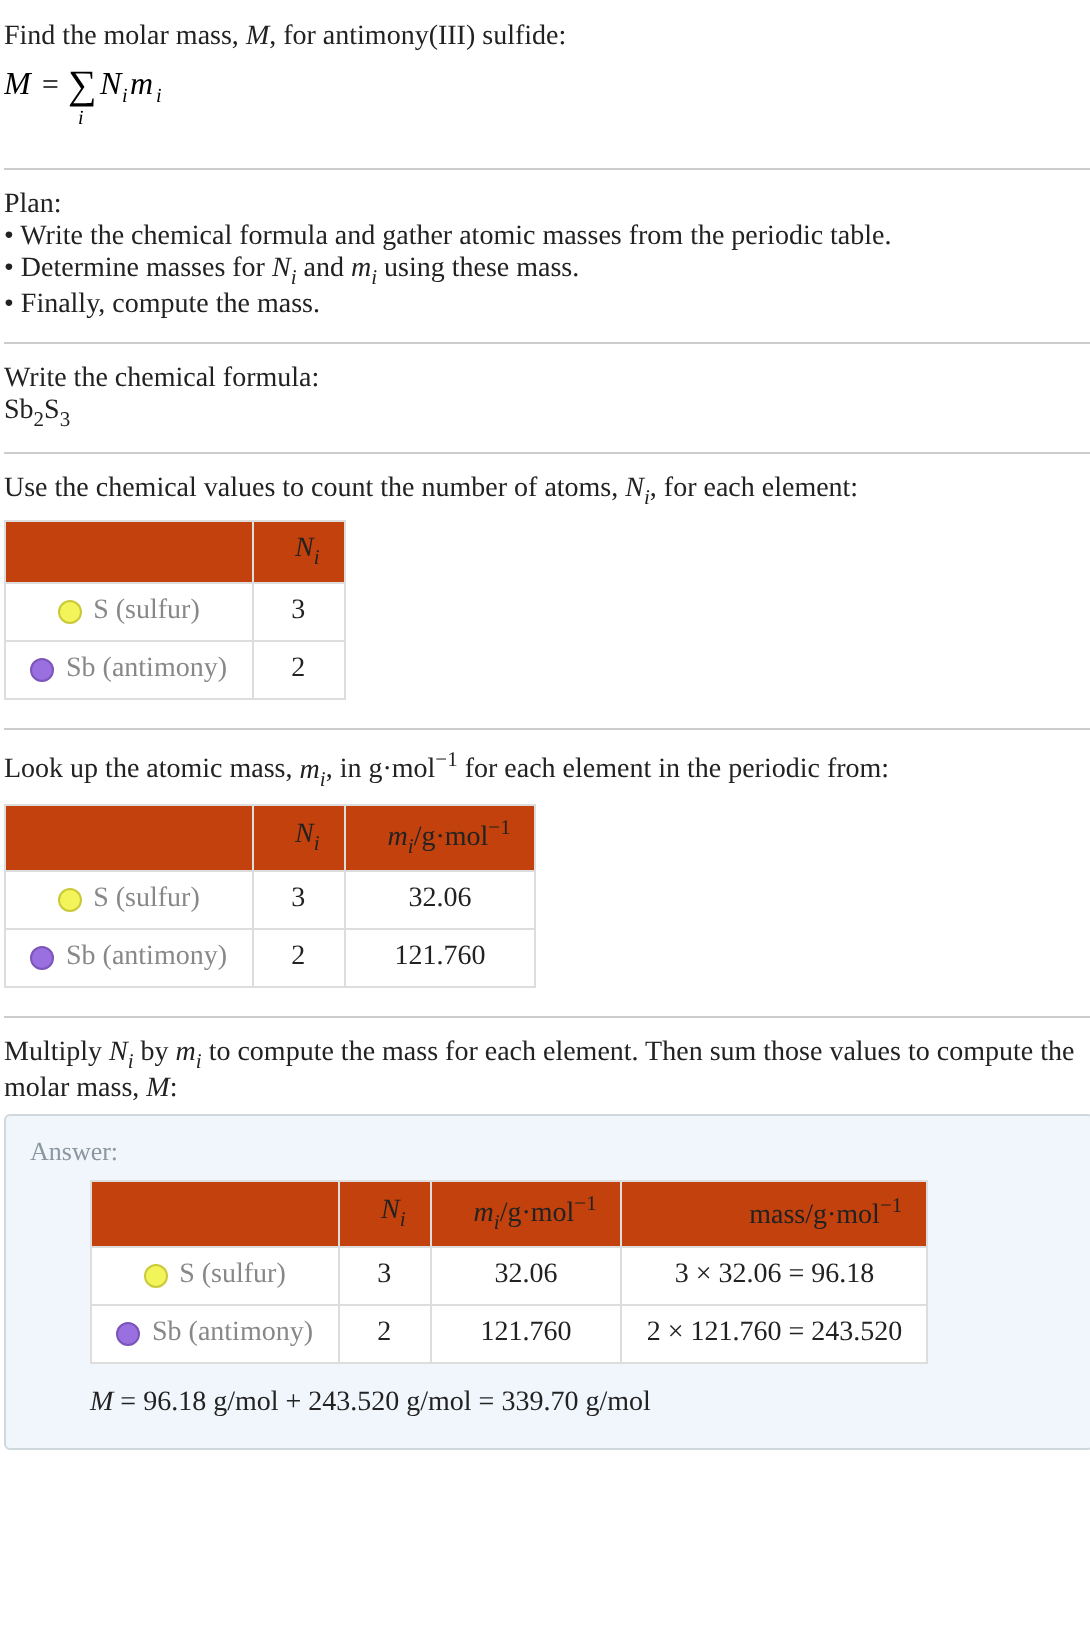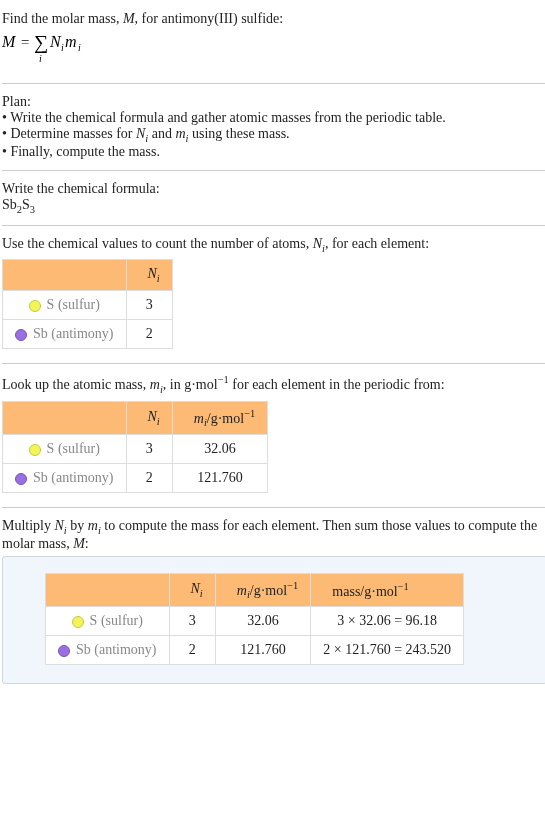--- a/index.html
+++ b/index.html
@@ -34,23 +34,23 @@
     margin: 6px 0 4px 0;
     background: #fff;
   }
   table.data th, table.data td {
     border: 1px solid #ddd;
     padding: 6px 12px;
     text-align: center;
     font-weight: normal;
   }
   table.data th {
-    background: #fdba74;
+    background: #c2410c;
     font-style: italic;
-    text-align: left;
+    text-align: right;
     padding-left: 21px;
   }
   .el-cell {
     color: #888;
     white-space: nowrap;
   }
   .dot-s {
     display: inline-block;
     width: 10px; height: 10px;
     border-radius: 50%;
@@ -186,20 +186,21 @@
 </div>
 
 <hr class="sep">
 
 <div class="section">
   <div>
     <span>Multiply </span><span class="ital"><span>N</span><sub>i</sub></span><span> by </span><span class="ital"><span>m</span><sub>i</sub></span><span> to compute the mass for each element. Then sum those values to compute the molar mass, </span><span class="ital">M</span><span>:</span>
   </div>
 
   <div class="answer-box">
+    <div class="answer-label">Answer:</div>
     <div class="answer-inner">
       <table class="data">
         <tbody>
             <tr>
           <th></th>
           <th><span>N</span><sub>i</sub></th>
           <th><span>m</span><sub>i</sub><span style="font-style:normal">/g·mol</span><sup style="font-style:normal">−1</sup></th>
           <th style="font-style:normal"><span>mass/g·mol</span><sup>−1</sup></th>
         </tr>
         <tr>
@@ -209,15 +210,18 @@
           <td>3 × 32.06 = 96.18</td>
         </tr>
         <tr>
           <td class="el-cell"><span class="dot-sb"></span><span>Sb (antimony)</span></td>
           <td class="num">2</td>
           <td class="num">121.760</td>
           <td>2 × 121.760 = 243.520</td>
         </tr>
       </tbody>
         </table>
+      <div class="mline">
+        <span>M</span><span style="font-style:normal"> = 96.18 g/mol + 243.520 g/mol = 339.70 g/mol</span>
+      </div>
     </div>
   </div>
 </div>
 
 </body></html>

